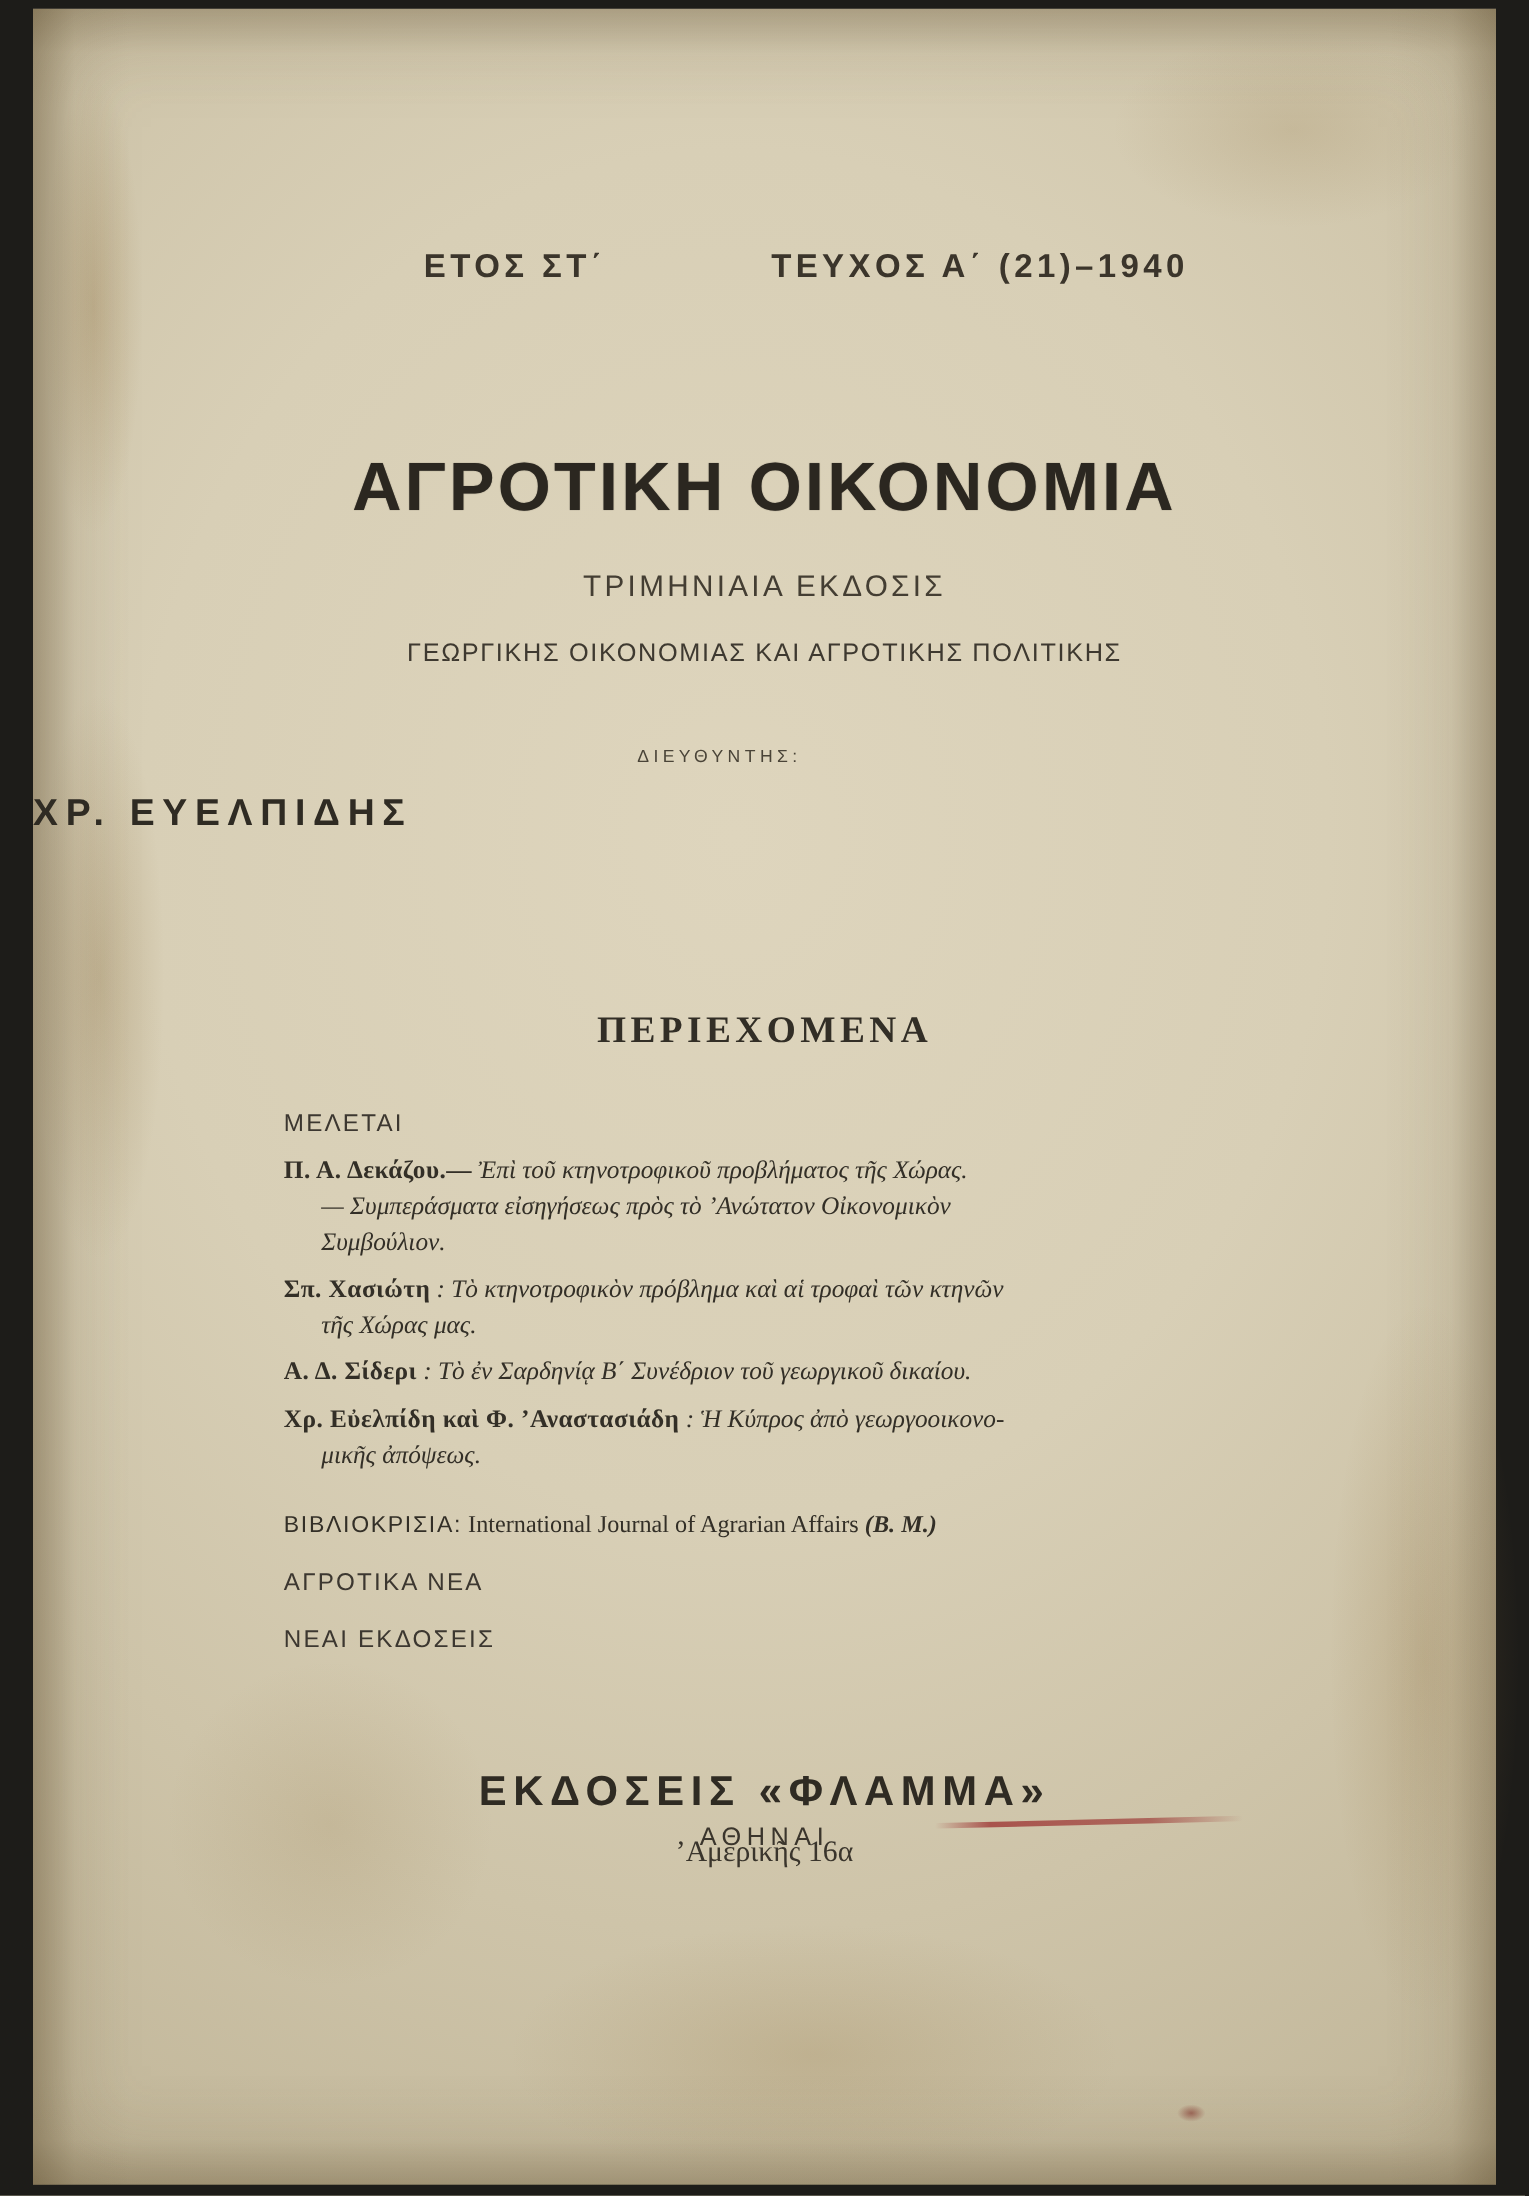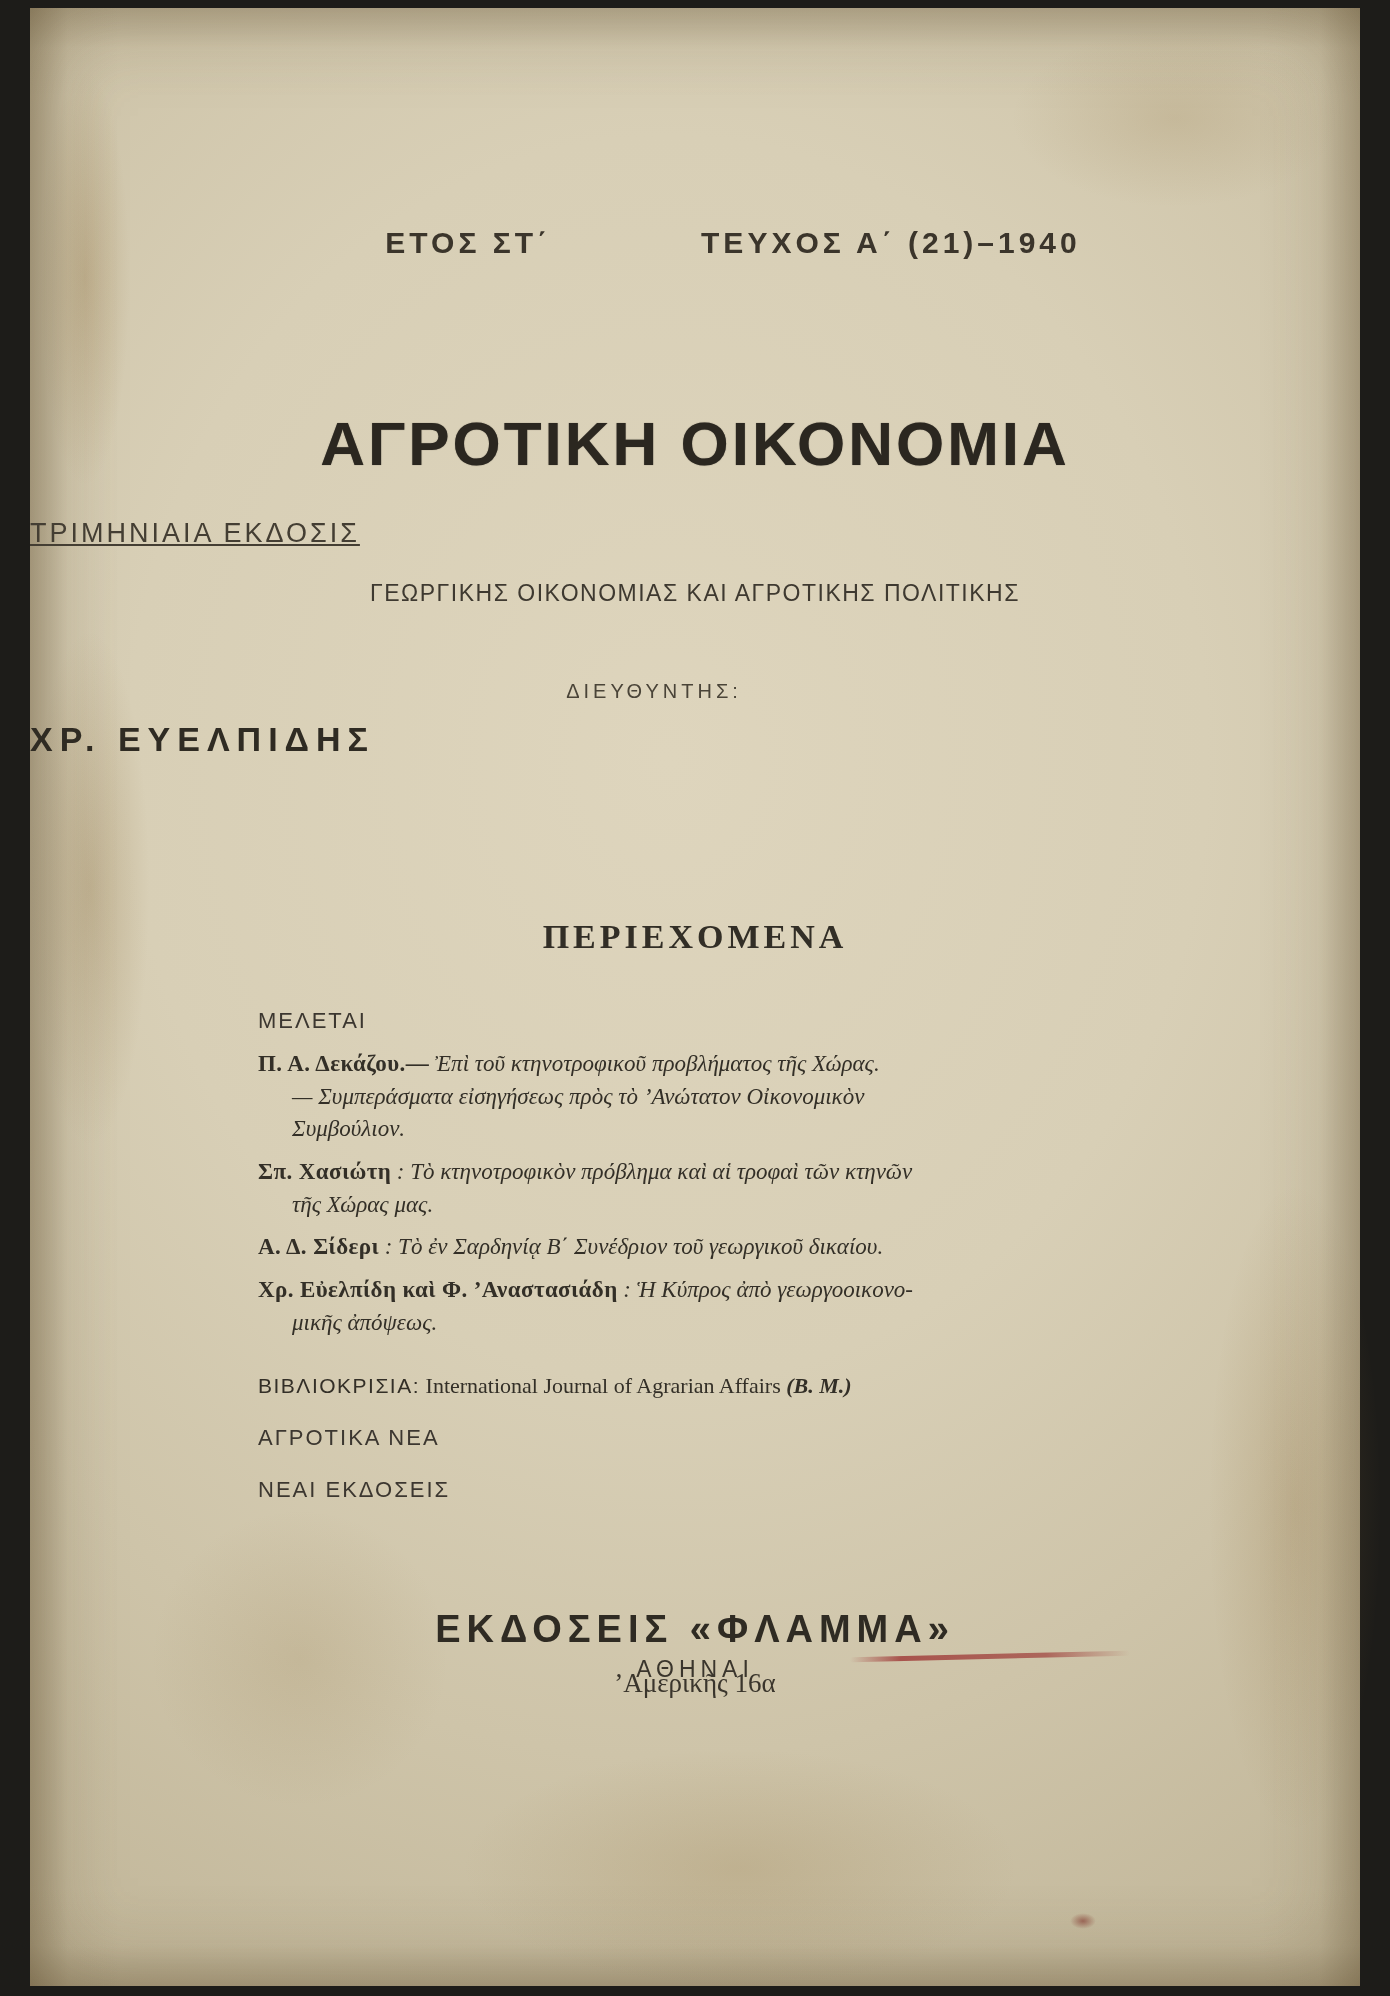--- a/index.html
+++ b/index.html
@@ -88,43 +88,43 @@
     font-weight: 700;
     font-size: 62px;
     letter-spacing: 3px;
     color: #2b2720;
     text-shadow: 0 0 1px rgba(43,39,32,0.6);
   }
   .sub1 {
     position: absolute;
     top: 510px;
     width: 100%;
+    text-align: center;
     font-family: "Liberation Sans", sans-serif;
     font-size: 27px;
     letter-spacing: 3px;
     color: #443e33;
-    text-decoration: underline;
   }
   .sub2 {
     position: absolute;
     top: 572px;
     width: 100%;
     text-align: center;
     font-family: "Liberation Sans", sans-serif;
     font-size: 23px;
     letter-spacing: 1.5px;
     color: #3e3930;
   }
   .director-label {
     position: absolute;
     top: 672px;
     width: 100%;
     text-align: center;
     font-family: "Liberation Sans", sans-serif;
-    font-size: 20px;
+    font-size: 16px;
     letter-spacing: 4px;
     color: #4a4438;
     padding-right: 82px;
     box-sizing: border-box;
   }
   .director-name {
     position: absolute;
     top: 712px;
     width: 100%;
     text-align: left;

